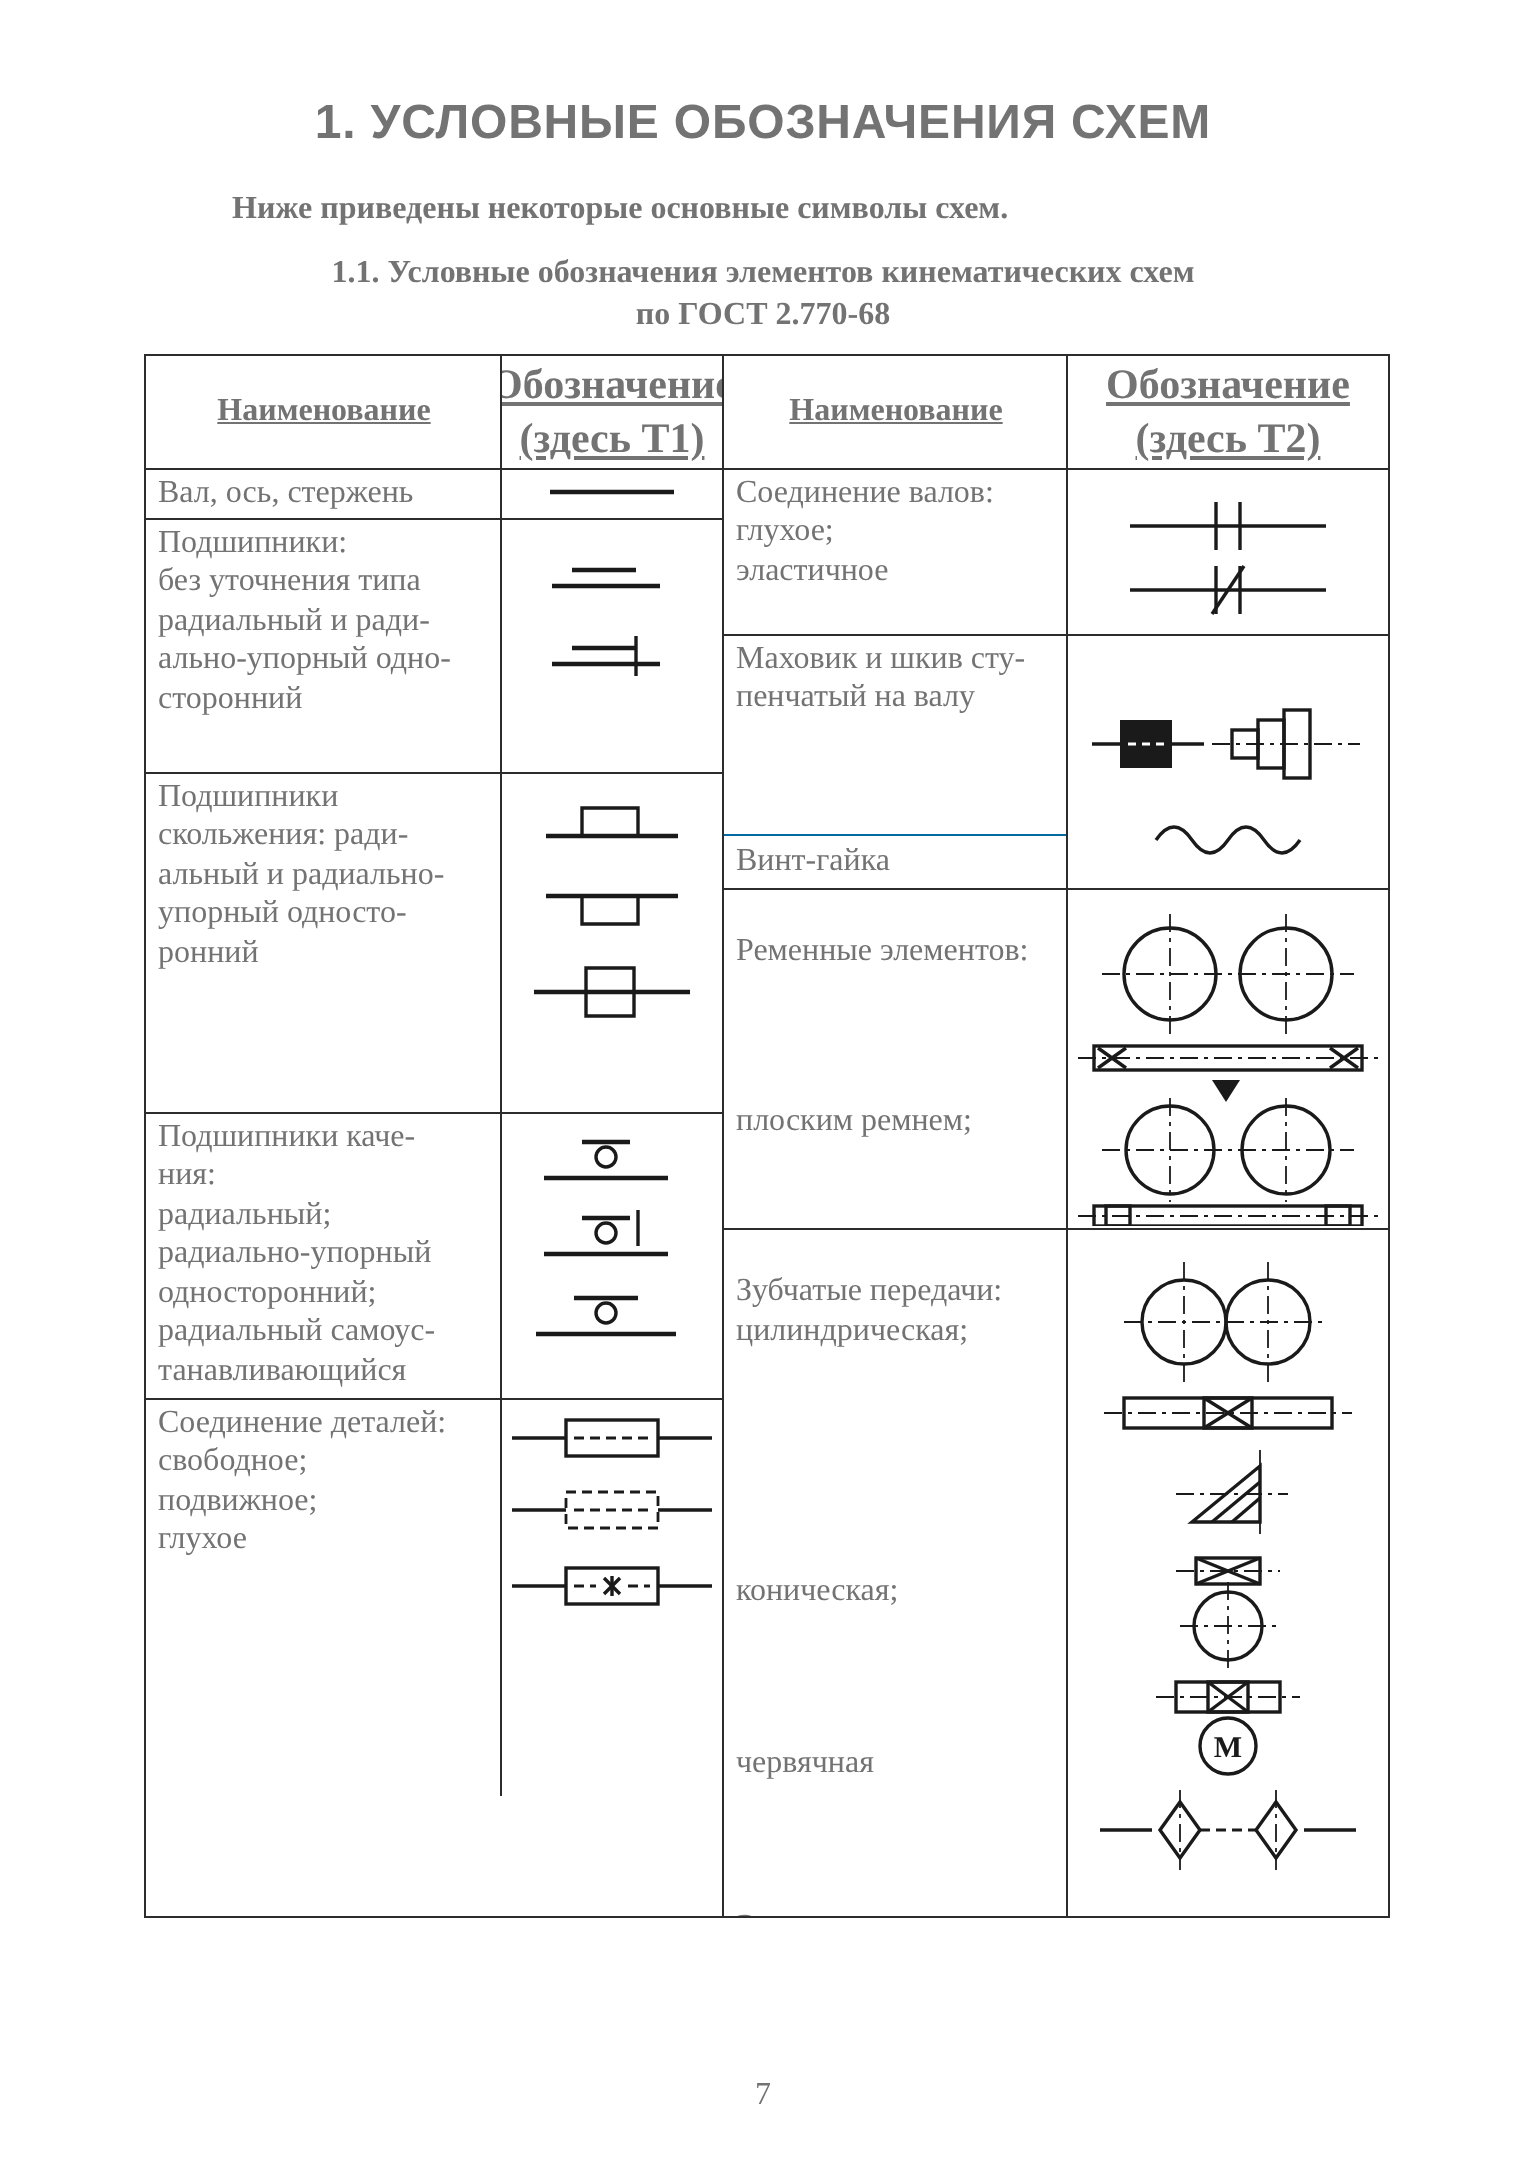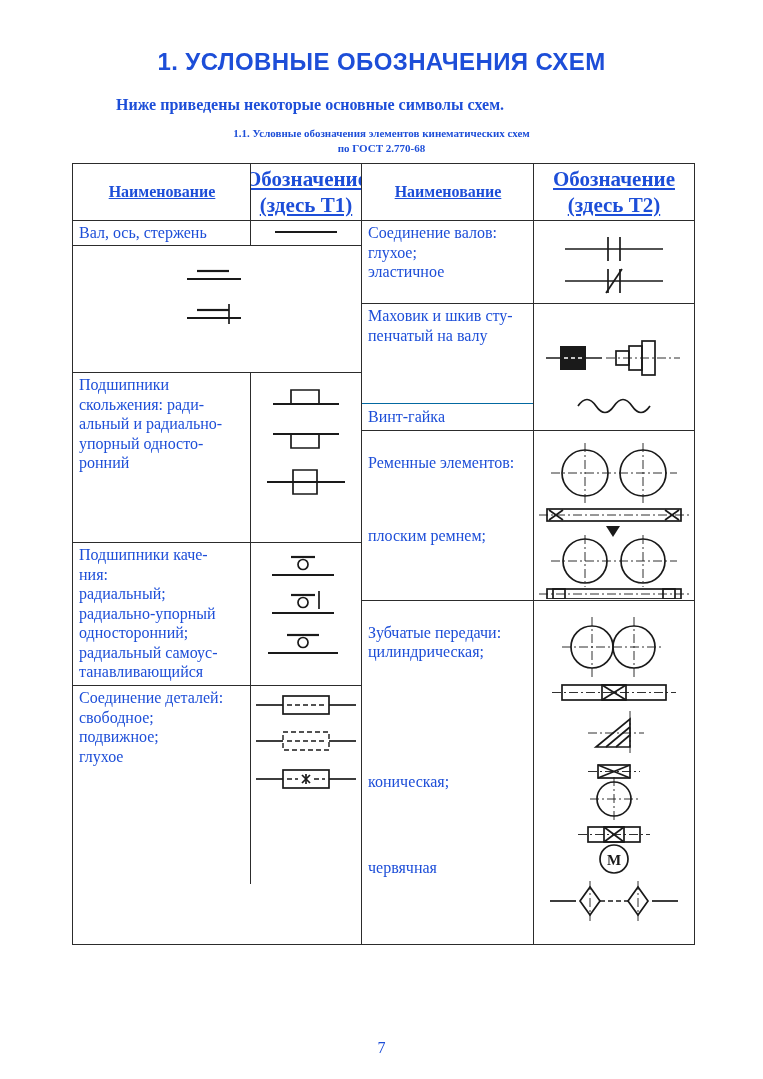--- a/index.html
+++ b/index.html
@@ -1,28 +1,28 @@
 <!DOCTYPE html>
 <html><head>
 <meta charset="utf-8">
 <style>
   * { margin:0; padding:0; box-sizing:border-box; }
   html,body { background:#ffffff; }
   .sheet {
     position:relative; width:763px; height:1079px; background:#ffffff;
-    font-family:"Liberation Serif", serif; color:#1d4ed8; overflow:hidden;
+    font-family:"Liberation Serif", serif; color:#737373; overflow:hidden;
   }
   .title {
     margin-top:48px; text-align:center;
     font-family:"Liberation Sans", sans-serif;
     font-size:24px; font-weight:700; letter-spacing:.4px;
   }
   .intro { margin:20px 12px 0 116px; font-size:16px;font-weight:bold; }
   .section-heading {
-    margin-top:12px; text-align:center; font-size:11px; font-weight:700;
+    margin-top:12px; text-align:center; font-size:16px; font-weight:700;
     line-height:1.33; white-space:pre-line;
   }
   .ctable {
     display:flex; margin:8px 0 0 72px; width:623px;
     border:1px solid #2c2c2c; align-items:stretch;
   }
   .half { display:flex; flex-direction:column; }
   .half-left  { width:288px; }
   .half-right { width:333px; border-left:1px solid #2c2c2c; }
   .row { display:flex; border-bottom:1px solid #2c2c2c; }
@@ -79,20 +79,25 @@
         <div class="name-cell">Вал, ось, стержень</div>
         <div class="sym-cell">
           <svg width="70" height="16" style="margin-top:3px">
             <line class="s2" x1="4" y1="8" x2="66" y2="8"></line>
           </svg>
         </div>
       </div>
 
 
       <div class="row lh3">
+        <div class="name-cell">Подшипники:
+без уточнения типа
+радиальный и ради-
+ально-упорный одно-
+сторонний</div>
         <div class="sym-cell">
           <svg width="80" height="78" style="margin-top:16px">
             <g>
               <line class="s2" x1="20" y1="9" x2="52" y2="9"></line>
               <line class="s2" x1="10" y1="17" x2="64" y2="17"></line>
             </g>
             <g>
               <line class="s2" x1="20" y1="48" x2="52" y2="48"></line>
               <line class="s2" x1="10" y1="56" x2="64" y2="56"></line>
               <line class="s" x1="52" y1="42" x2="52" y2="62"></line>
@@ -240,21 +245,21 @@
             <g>
               <path class="s" d="M34,78 q9,-13 18,0 q9,13 18,0 q9,-13 18,0 q9,13 18,0"></path>
             </g>
           </svg>
         </div>
       </div>
 
       <div class="row rh3">
         <div class="name-cell">
           <span class="lbl">Ременные элементов:</span>
-          <span class="lbl" style="margin-top:34px">плоским ремнем;</span>
+          <span class="lbl" style="margin-top:46px">плоским ремнем;</span>
           
         </div>
         <div class="sym-cell">
           <svg width="150" height="166" style="margin-top:2px">
             <g>
               <line class="cl" x1="12" y1="40" x2="138" y2="40"></line>
               <line class="cl" x1="46" y1="10" x2="46" y2="70"></line>
               <line class="cl" x1="104" y1="10" x2="104" y2="70"></line>
               <circle class="s" cx="46" cy="40" r="23"></circle>
               <circle class="s" cx="104" cy="40" r="23"></circle>

